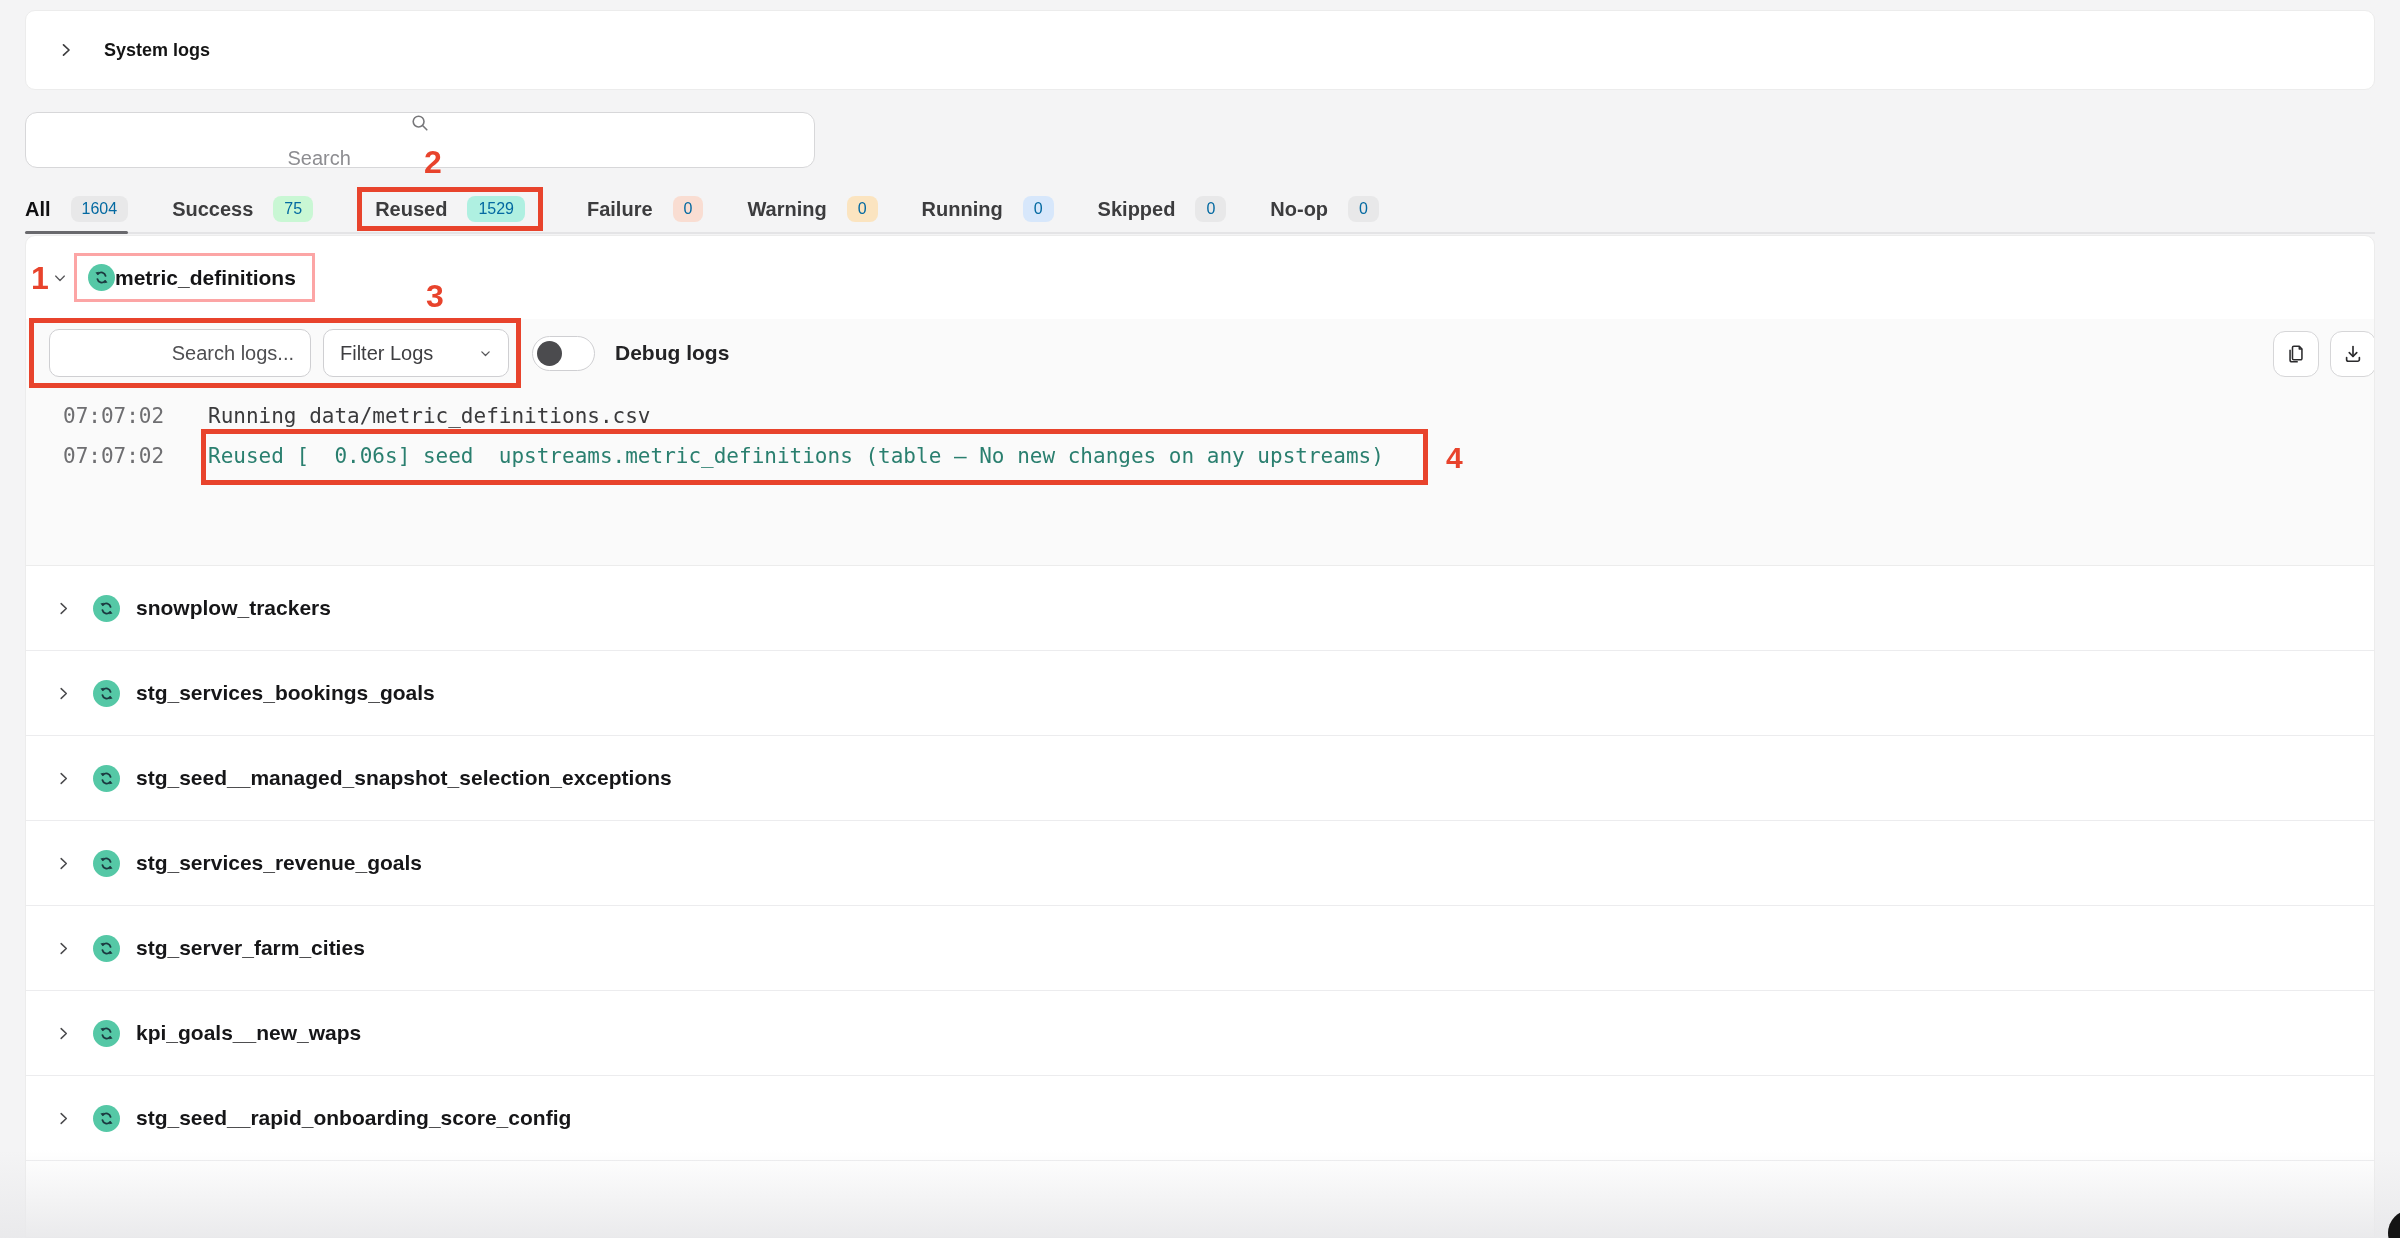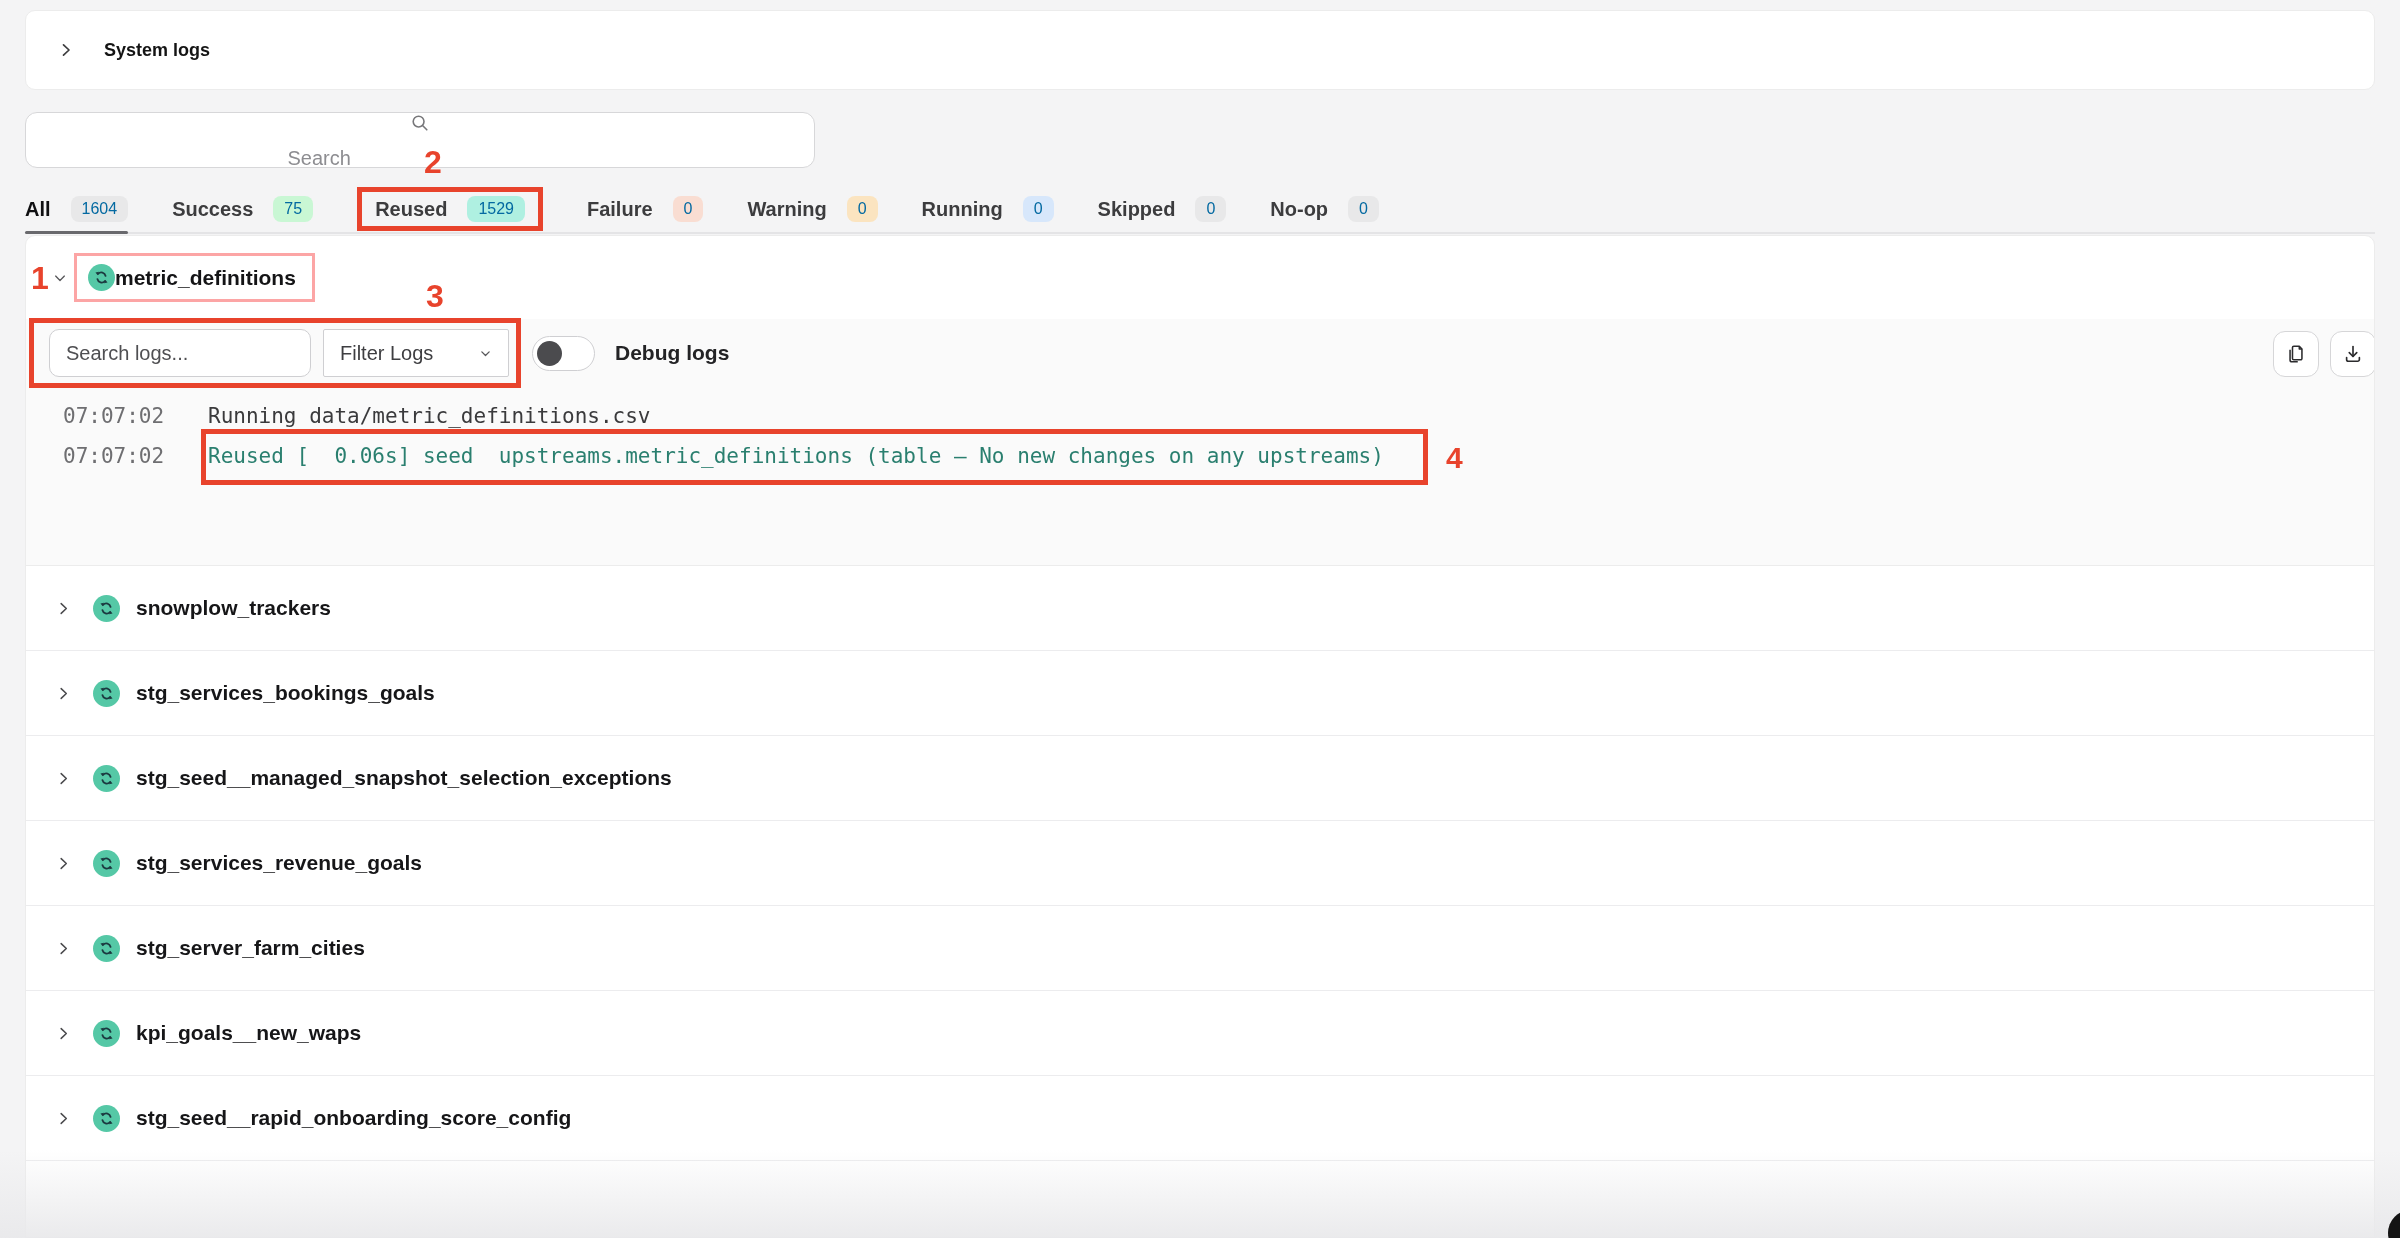--- a/index.html
+++ b/index.html
@@ -90,25 +90,26 @@
   }
   .ann-box-toolbar {
     position:absolute; left:3px; top:-1px; width:492px; height:70px;
     border:5px solid #e8432c; z-index:2; pointer-events:none;
   }
   .logs-search {
     position:absolute; left:23px; top:10px; width:262px; height:48px;
     background:#fff; border:1.5px solid #cfcfd2; border-radius:10px;
     padding:0 16px; font-size:20px; color:#454547; outline:none;
     font-family:"Liberation Sans", sans-serif;
+    text-align:right;
   }
   .logs-search::placeholder { color:#4f4f52; }
   .filter-select {
     position:absolute; left:297px; top:10px; width:186px; height:48px;
-    background:#fff; border:1.5px solid #cfcfd2; border-radius:2px;
+    background:#fff; border:1.5px solid #cfcfd2; border-radius:10px;
     display:flex; align-items:center; justify-content:space-between;
     padding:0 16px; font-size:20px; color:#3e3e41; cursor:pointer;gap:16px;
   }
   .toggle {
     position:absolute; left:506px; top:17px; width:63px; height:35px;
     background:#fff; border:1.5px solid #cfcfd2; border-radius:18px; cursor:pointer;
   }
   .toggle-knob {
     position:absolute; left:4px; top:3.5px; width:25px; height:25px;
     border-radius:50%; background:#4b4b4e;

